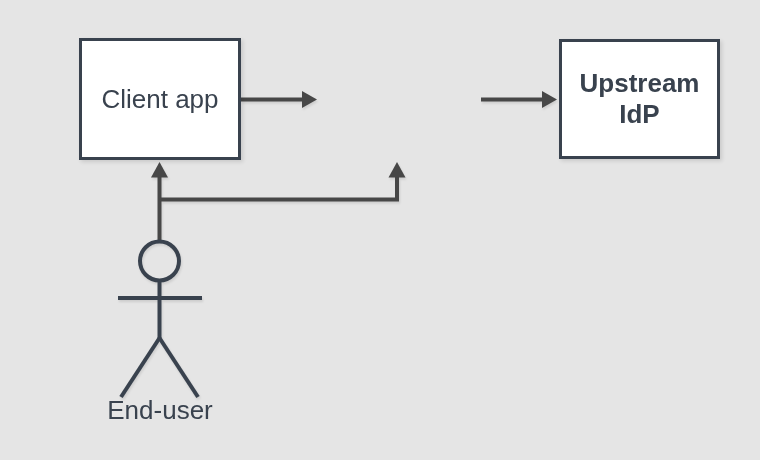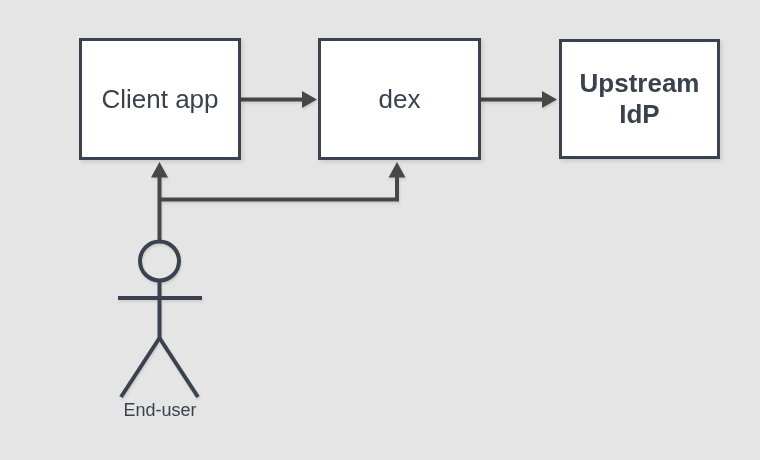--- a/index.html
+++ b/index.html
@@ -44,21 +44,21 @@
   .node-client  { left: 79px;  top: 38px; width: 162px; height: 122px; }
   .node-dex     { left: 318px; top: 38px; width: 163px; height: 122px; }
   .node-idp     { left: 559px; top: 39px; width: 161px; height: 120px; font-weight: bold; }
   .actor-label {
     position: absolute;
     left: 60px;
     top: 396px;
     width: 200px;
     text-align: center;
     color: #39424E;
-    font-size: 18px;
+    font-size: 26px;
     line-height: 28px;
     user-select: none;
   }
   .edge-line {
     stroke: #474747;
     stroke-width: 4;
     fill: none;
   }
   .edge-head {
     fill: #474747;
@@ -103,23 +103,20 @@
       <line class="actor-shape" x1="118" y1="298" x2="202" y2="298"></line>
       <line class="actor-shape" x1="159.5" y1="338" x2="121" y2="397"></line>
       <line class="actor-shape" x1="159.5" y1="338" x2="198" y2="397"></line>
     </g>
   </svg>
 
   <div class="node node-client">
     <span class="node-label">Client app</span>
   </div>
 
-  <div class="node node-dex">
-    <span class="node-label">dex</span>
-  </div>
 
   <div class="node node-idp">
     <span class="node-label">Upstream
 IdP</span>
   </div>
 
   <div class="actor-label">End-user</div>
 
 </div>
 

